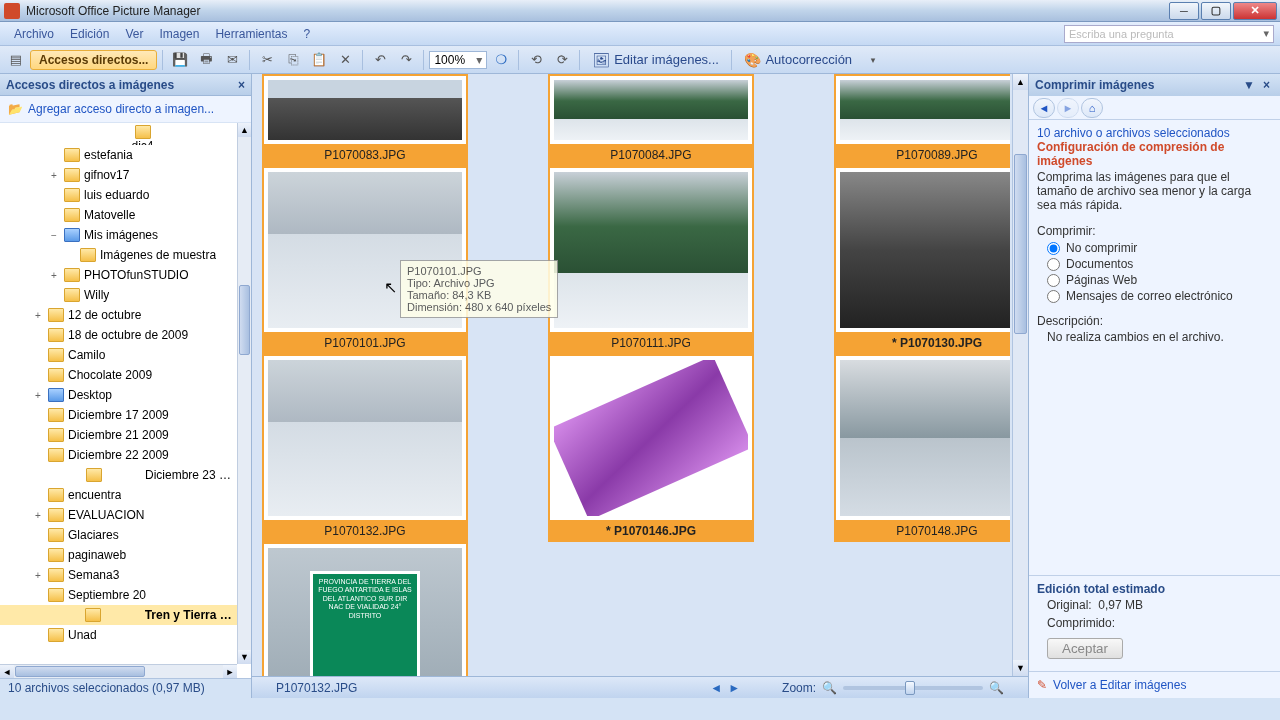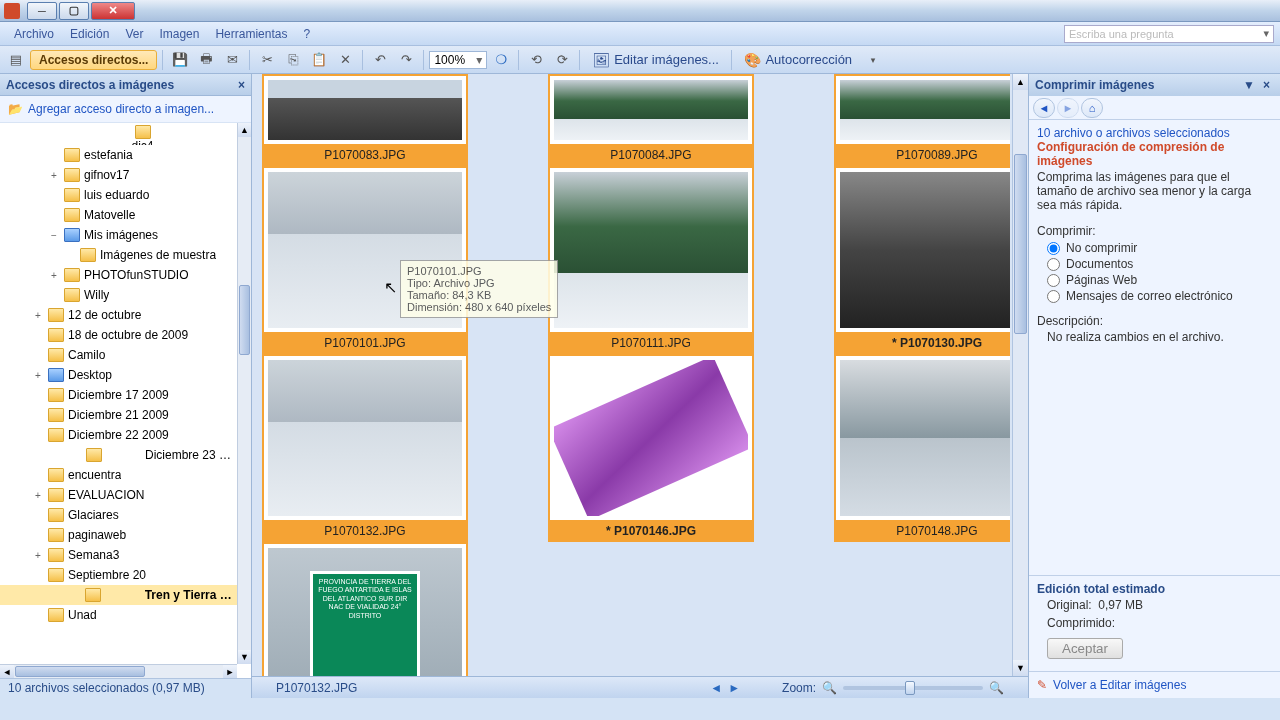--- a/index.html
+++ b/index.html
@@ -108,20 +108,21 @@
 .rp-total .row{ padding:2px 10px; color:#333;}
 .rp-total button{ margin:6px 10px; padding:2px 14px; background:linear-gradient(#f8f8f8,#e0e0e0); border:1px solid #aaa; border-radius:3px; color:#888;}
 .rp-footer{ padding:6px 8px; border-top:1px solid #c0d0e8; color:#2055c4; display:flex; align-items:center; gap:6px;}
 .rp-footer .icon{color:#d04a2a;}
 </style>
 </head>
 <body>
 
 <div class="titlebar">
   <div class="app-icon"></div>
+  <div class="title">Microsoft Office Picture Manager</div>
   <div class="winbtns">
     <div class="winbtn">─</div>
     <div class="winbtn">▢</div>
     <div class="winbtn close">✕</div>
   </div>
 </div>
 
 <div class="menubar">
   <div class="menu">Archivo</div>
   <div class="menu">Edición</div>
@@ -238,20 +239,25 @@
             <span class="expander"></span>
             <span class="folder-icon"></span>
             <span class="label">18 de octubre de 2009</span>
           </div>
           <div class="tree-item" style="padding-left: 32px;">
             <span class="expander"></span>
             <span class="folder-icon"></span>
             <span class="label">Camilo</span>
           </div>
           <div class="tree-item" style="padding-left: 32px;">
+            <span class="expander"></span>
+            <span class="folder-icon"></span>
+            <span class="label">Chocolate 2009</span>
+          </div>
+          <div class="tree-item" style="padding-left: 32px;">
             <span class="expander">+</span>
             <span class="folder-icon special"></span>
             <span class="label">Desktop</span>
           </div>
           <div class="tree-item" style="padding-left: 32px;">
             <span class="expander"></span>
             <span class="folder-icon"></span>
             <span class="label">Diciembre 17 2009</span>
           </div>
           <div class="tree-item" style="padding-left: 32px;">

